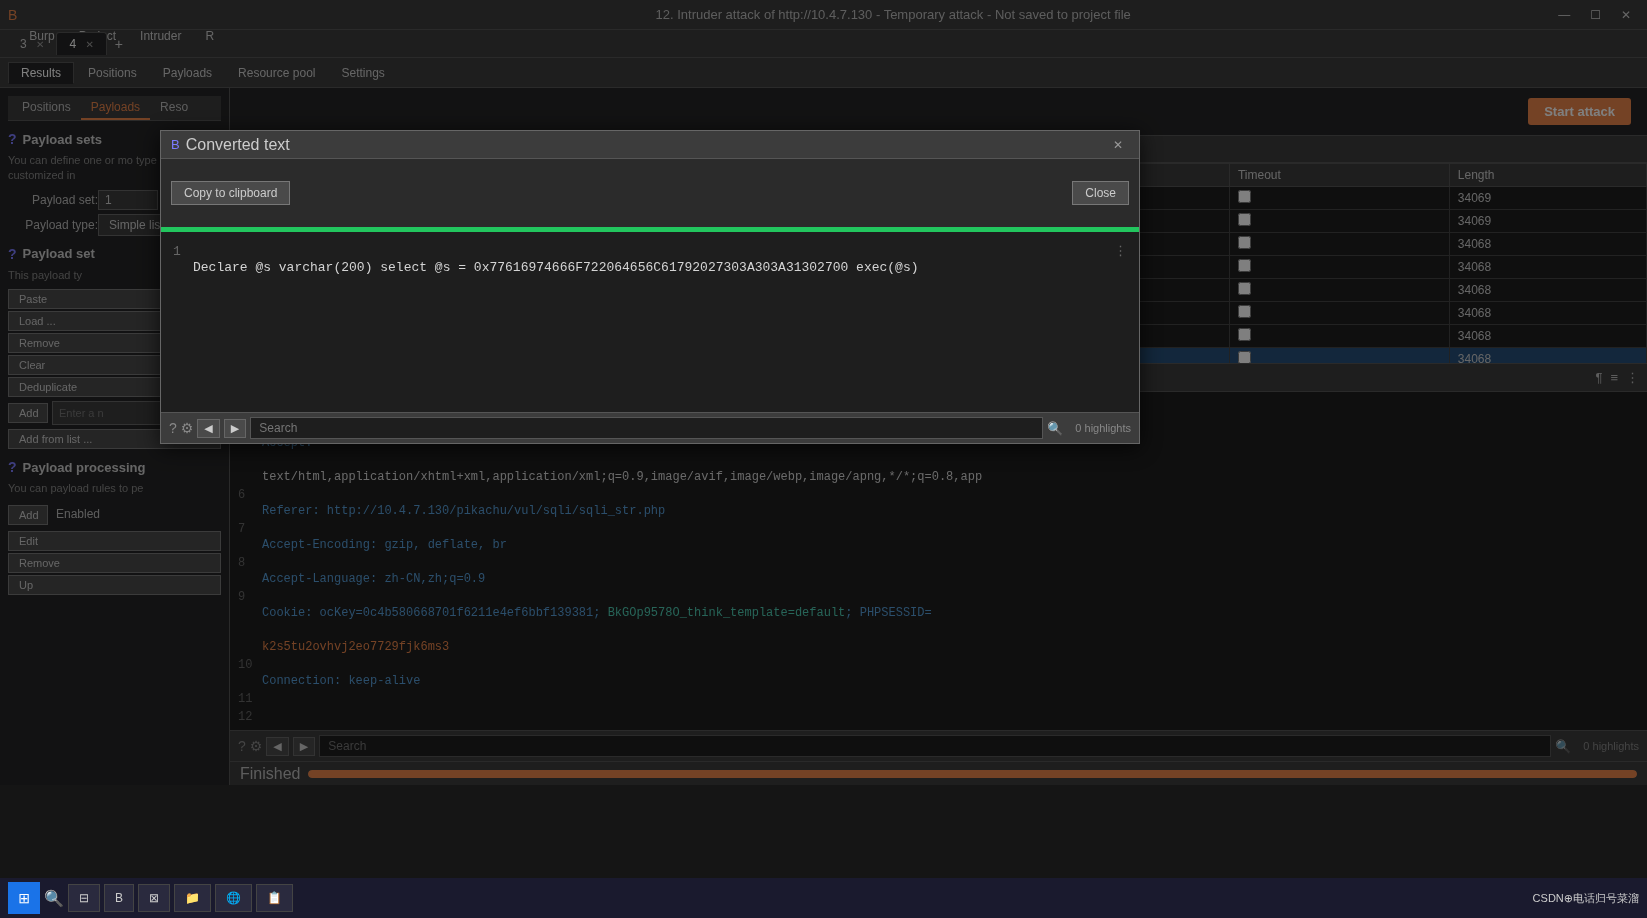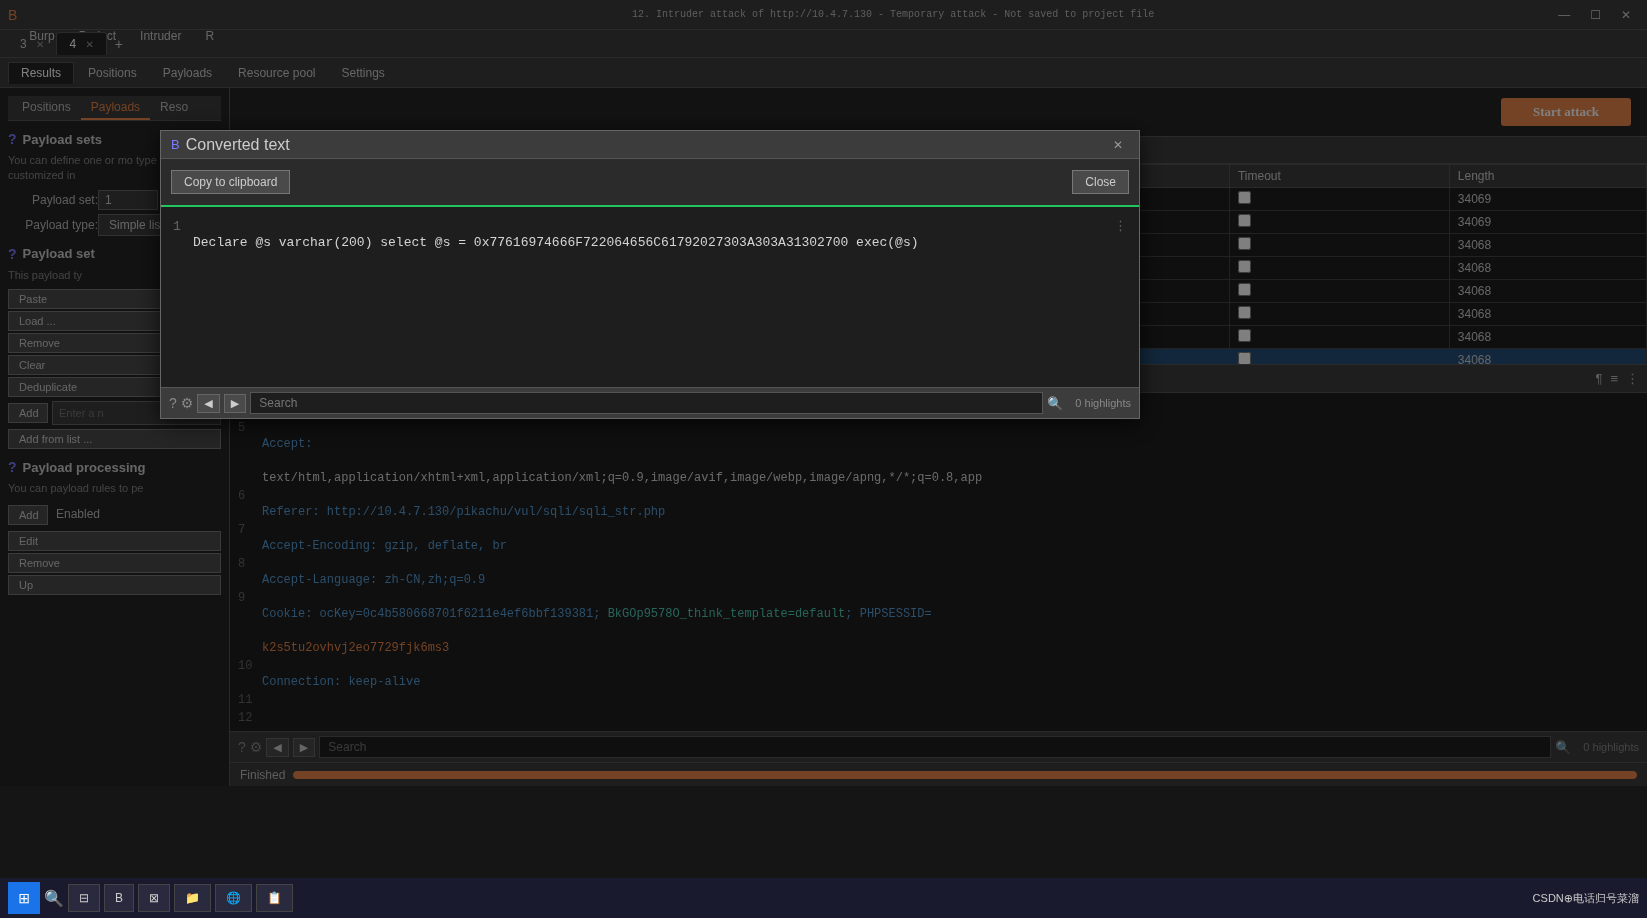--- a/index.html
+++ b/index.html
@@ -12,21 +12,21 @@
       display: flex;
       align-items: center;
       padding: 0 8px;
       color: #ccc;
       font-size: 12px;
       border-bottom: 1px solid #555;
     }
     .title-bar .window-icon { color: #e8844a; margin-right: 6px; font-size: 14px; }
     .title-bar .menus { display: flex; gap: 12px; margin-right: 16px; }
     .title-bar .menus span { cursor: pointer; padding: 2px 6px; margin-top: 43px; }
-    .title-bar .title-text { flex: 1; text-align: center; font-size: 10px; color: #bbb; font-family: Liberation Mono, monospace; }
+    .title-bar .title-text { flex: 1; text-align: center; font-size: 13px; color: #bbb; }
     .title-bar .window-controls { display: flex; gap: 4px; }
     .title-bar .window-controls span { padding: 2px 8px; cursor: pointer; }
 
     
     .tab-bar {
       background: #3c3c3c;
       height: 28px;
       display: flex;
       align-items: center;
       padding: 0 8px;
@@ -227,21 +227,21 @@
 
     
     .status-bar {
       background: #3c3c3c;
       height: 24px;
       display: flex;
       align-items: center;
       padding: 0 10px;
       border-top: 1px solid #555;
       gap: 8px;
-      font-size: 12px;
+      font-size: 16px;
       color: #bbb;
     }
     .progress-bar-outer {
       flex: 1;
       height: 8px;
       background: #555;
       border-radius: 4px;
       overflow: hidden;
     }
     .progress-bar-inner {
@@ -277,23 +277,23 @@
       height: 28px;
       gap: 6px;
     }
     .modal-title-bar .modal-icon { color: #7c7cff; font-size: 13px; }
     .modal-title-bar .modal-title-text { flex: 1; font-size: 16px; color: #ccc; }
     .modal-title-bar .close-btn { color: #999; cursor: pointer; padding: 2px 6px; }
 
     .modal-toolbar {
       display: flex;
       align-items: center;
-      padding: 11px 10px;
+      padding: 22px 10px;
       gap: 5px;
-      border-bottom: 2px solid #22c55e;
+      border-bottom: 5px solid #22c55e;
     }
     .modal-btn {
       background: #4a4a4a;
       border: 1px solid #777;
       color: #ccc;
       padding: 4px 12px;
       cursor: pointer;
       font-size: 12px;
     }
     .modal-close-btn {
@@ -337,27 +337,26 @@
     }
     .modal-help { color: #888; font-size: 14px; cursor: pointer; }
     .modal-settings { color: #888; font-size: 14px; cursor: pointer; }
     .modal-nav-btn { background: #4a4a4a; border: 1px solid #666; color: #ccc; padding: 2px 6px; cursor: pointer; font-size: 11px; }
 
     
     .start-attack-btn {
       background: #e8844a;
       border: none;
       color: #fff;
-      padding: 6px 32px;
+      padding: 6px 16px;
       cursor: pointer;
       font-size: 13px;
       font-weight: bold;
       border-radius: 3px;
       margin: 6px 8px;
-      font-family: Liberation Serif, serif;
     }
 
     .right-top {
       display: flex;
       justify-content: flex-end;
       background: #252526;
       padding: 4px 8px;
       border-bottom: 1px solid #555;
     }
 

